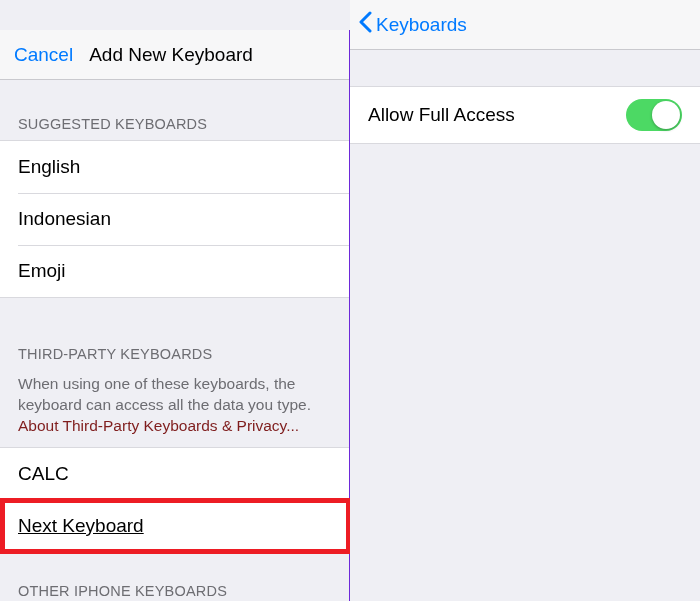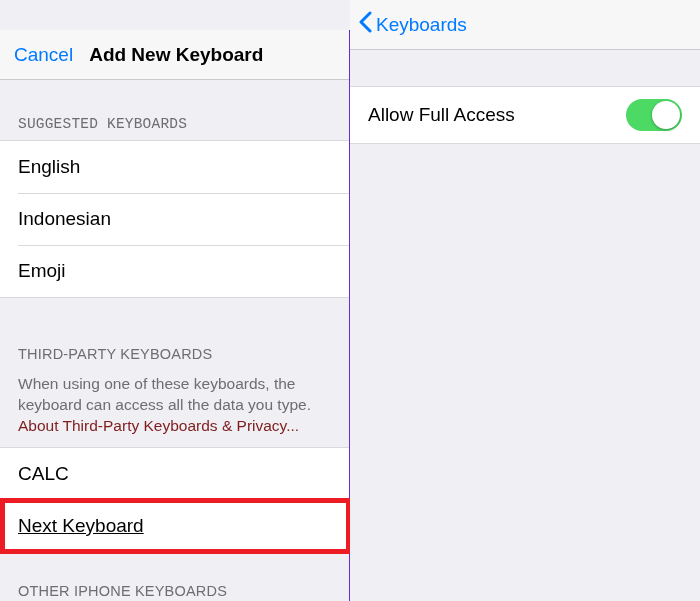--- a/index.html
+++ b/index.html
@@ -37,35 +37,35 @@
     color: #007aff;
     font-size: 19px;
     padding-left: 14px;
     display: flex;
     align-items: center;
     cursor: pointer;
   }
   .nav-left-btn svg { margin-right: 4px; }
   .nav-title {
     font-size: 19px;
-    font-weight: 700;
+    font-weight: 400;
     color: #000;
     margin-left: 16px;
     text-align: center;
   }
   .pane-right .nav-left-btn { padding-left: 8px; }
 
   
   .section-header {
     font-size: 14.5px;
     color: #6d6d72;
     letter-spacing: 0.2px;
     padding: 0 18px 8px 18px;
   }
-  .section-header.first { padding-top: 36px; font-family: Liberation Mono, monospace; }
+  .section-header.first { padding-top: 36px; }
   .section-desc {
     font-size: 15.5px;
     color: #6d6d72;
     line-height: 1.35;
     padding: 4px 18px 10px 18px;
   }
   .section-desc a { color: #7f1d1d; text-decoration: none; }
 
   
   .cell-group { background: #fff; border-top: 1px solid #d9d9de; border-bottom: 1px solid #d9d9de; }

